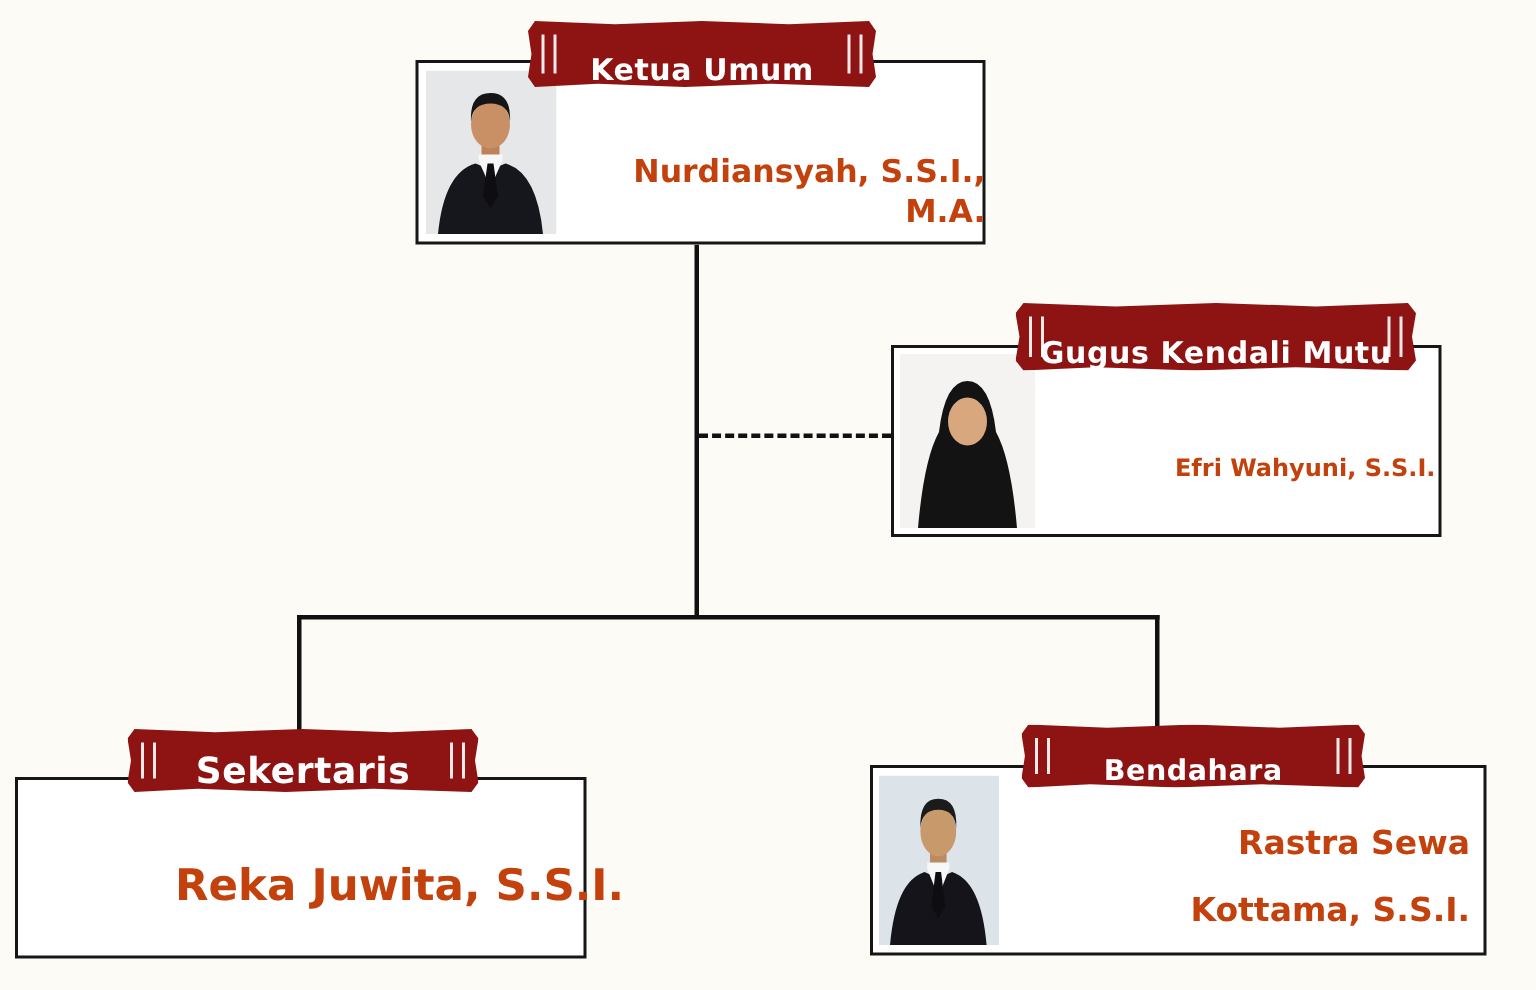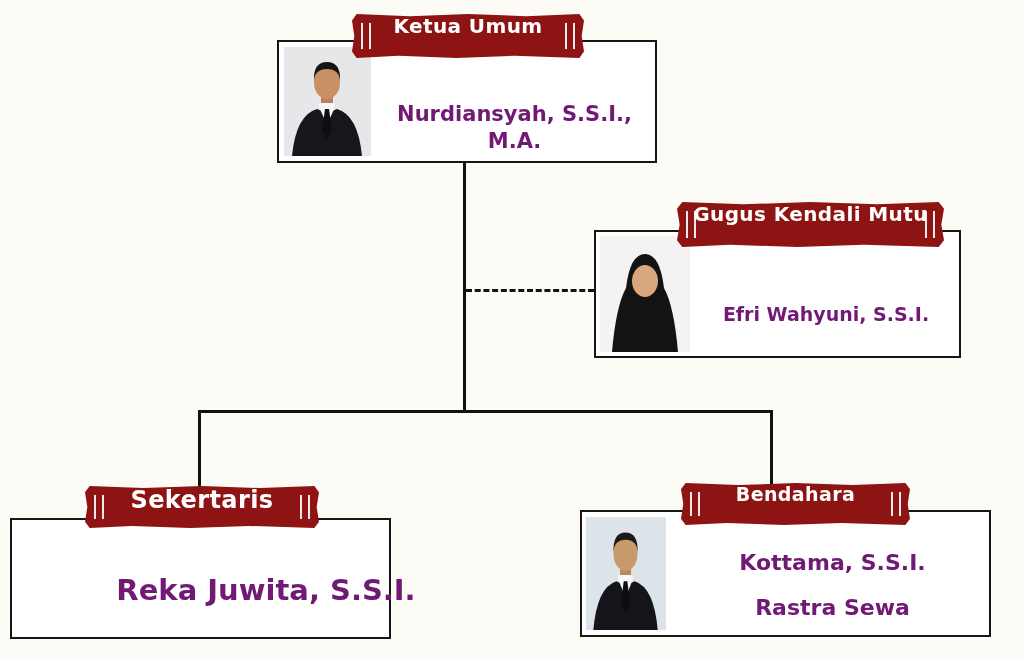--- a/index.html
+++ b/index.html
@@ -13,39 +13,39 @@
     position:absolute; background:#ffffff;
     border:2px solid #161616; box-sizing:border-box; z-index:2;
   }
   
   .photo { position:absolute; z-index:3; }
   .photo svg { display:block; width:100%; height:100%; }
   
   .banner {
     position:absolute; z-index:4;
     background:#8e1414; color:#ffffff;
-    display:flex; align-items:flex-start; justify-content:center;
+    display:flex; align-items:flex-end; justify-content:center;
     font-weight:bold; letter-spacing:.4px;
     clip-path: polygon(0 15%, 2% 0, 25% 5%, 50% 0, 75% 5%, 98% 0, 100% 15%,
                        99% 50%, 100% 85%, 98% 100%, 70% 95%, 45% 100%,
                        20% 95%, 2% 100%, 0 85%, 1% 50%);
     filter: drop-shadow(4px 4px 0 rgba(35,6,6,0.55));
     box-sizing:border-box;
   }
   .banner::before, .banner::after {
     content:""; position:absolute; top:9px; bottom:9px; width:6px;
     border-left:2px solid rgba(255,255,255,.9);
     border-right:2px solid rgba(255,255,255,.9);
   }
   .banner::before { left:9px; }
   .banner::after  { right:9px; }
   
   .name {
-    position:absolute; z-index:3; color:#701a75;
-    text-align:center; font-weight:600; line-height:1.3;
+    position:absolute; z-index:3; color:#c2410c;
+    text-align:right; font-weight:600; line-height:1.3;
   }
   
   .line { position:absolute; background:#111111; z-index:1; }
   .line-dashed {
     position:absolute; height:0; background:none;
     border-top:3px dashed #111111; z-index:1;
   }
 </style>
 </head>
 <body>
@@ -79,21 +79,21 @@
   <div class="photo" style="left:600px; top:236px; width:90px; height:116px;">
     <svg viewBox="0 0 90 116" preserveAspectRatio="none">
       <rect width="90" height="116" fill="#f4f3f1"></rect>
       <path d="M12 116 Q16 70 26 52 Q30 18 45 18 Q60 18 64 52 Q74 70 78 116 Z" fill="#131313"></path>
       <ellipse cx="45" cy="45" rx="13" ry="16" fill="#d8a77d"></ellipse>
     </svg>
   </div>
   <div class="banner" style="left:677px; top:202px; width:267px; height:45px; font-size:20px;">
     <span>Gugus Kendali Mutu</span>
   </div>
-  <div class="name" style="left:695px; top:302px; width:262px; font-size:19px;">Efri Wahyuni, S.S.I.</div>
+  <div class="name" style="left:695px; top:302px; width:262px; font-size:16px;">Efri Wahyuni, S.S.I.</div>
 
   <div class="node-box" style="left:10px; top:518px; width:381px; height:121px;"></div>
   <div class="banner" style="left:85px; top:486px; width:234px; height:42px; font-size:24px;">
     <span>Sekertaris</span>
   </div>
   <div class="name" style="left:116px; top:572px; width:300px; font-size:29px;">Reka Juwita, S.S.I.</div>
 
   <div class="node-box" style="left:580px; top:510px; width:411px; height:127px;"></div>
   <div class="photo" style="left:586px; top:517px; width:80px; height:113px;">
     <svg viewBox="0 0 87 109" preserveAspectRatio="none">
@@ -103,17 +103,17 @@
       <path d="M30 34 Q29 15 43 15 Q57 15 56 34 Q55 22 43 22 Q31 22 30 34 Z" fill="#1b1b1b"></path>
       <path d="M8 109 Q12 68 33 62 L43 66 L53 62 Q74 68 78 109 Z" fill="#14141a"></path>
       <path d="M35 60 L43 78 L51 60 L51 56 L35 56 Z" fill="#f7f7f7"></path>
       <path d="M41 62 L45 62 L48 84 L43 92 L38 84 Z" fill="#0d0d12"></path>
     </svg>
   </div>
   <div class="banner" style="left:681px; top:483px; width:229px; height:42px; font-size:19px;">
     <span>Bendahara</span>
   </div>
   <div class="name" style="left:685px; top:540px; width:295px; font-size:22px; line-height:45px;">
+    <div>Rastra Sewa</div>
     <div>Kottama, S.S.I.</div>
-    <div>Rastra Sewa</div>
   </div>
 
 </div>
 
 </body></html>

